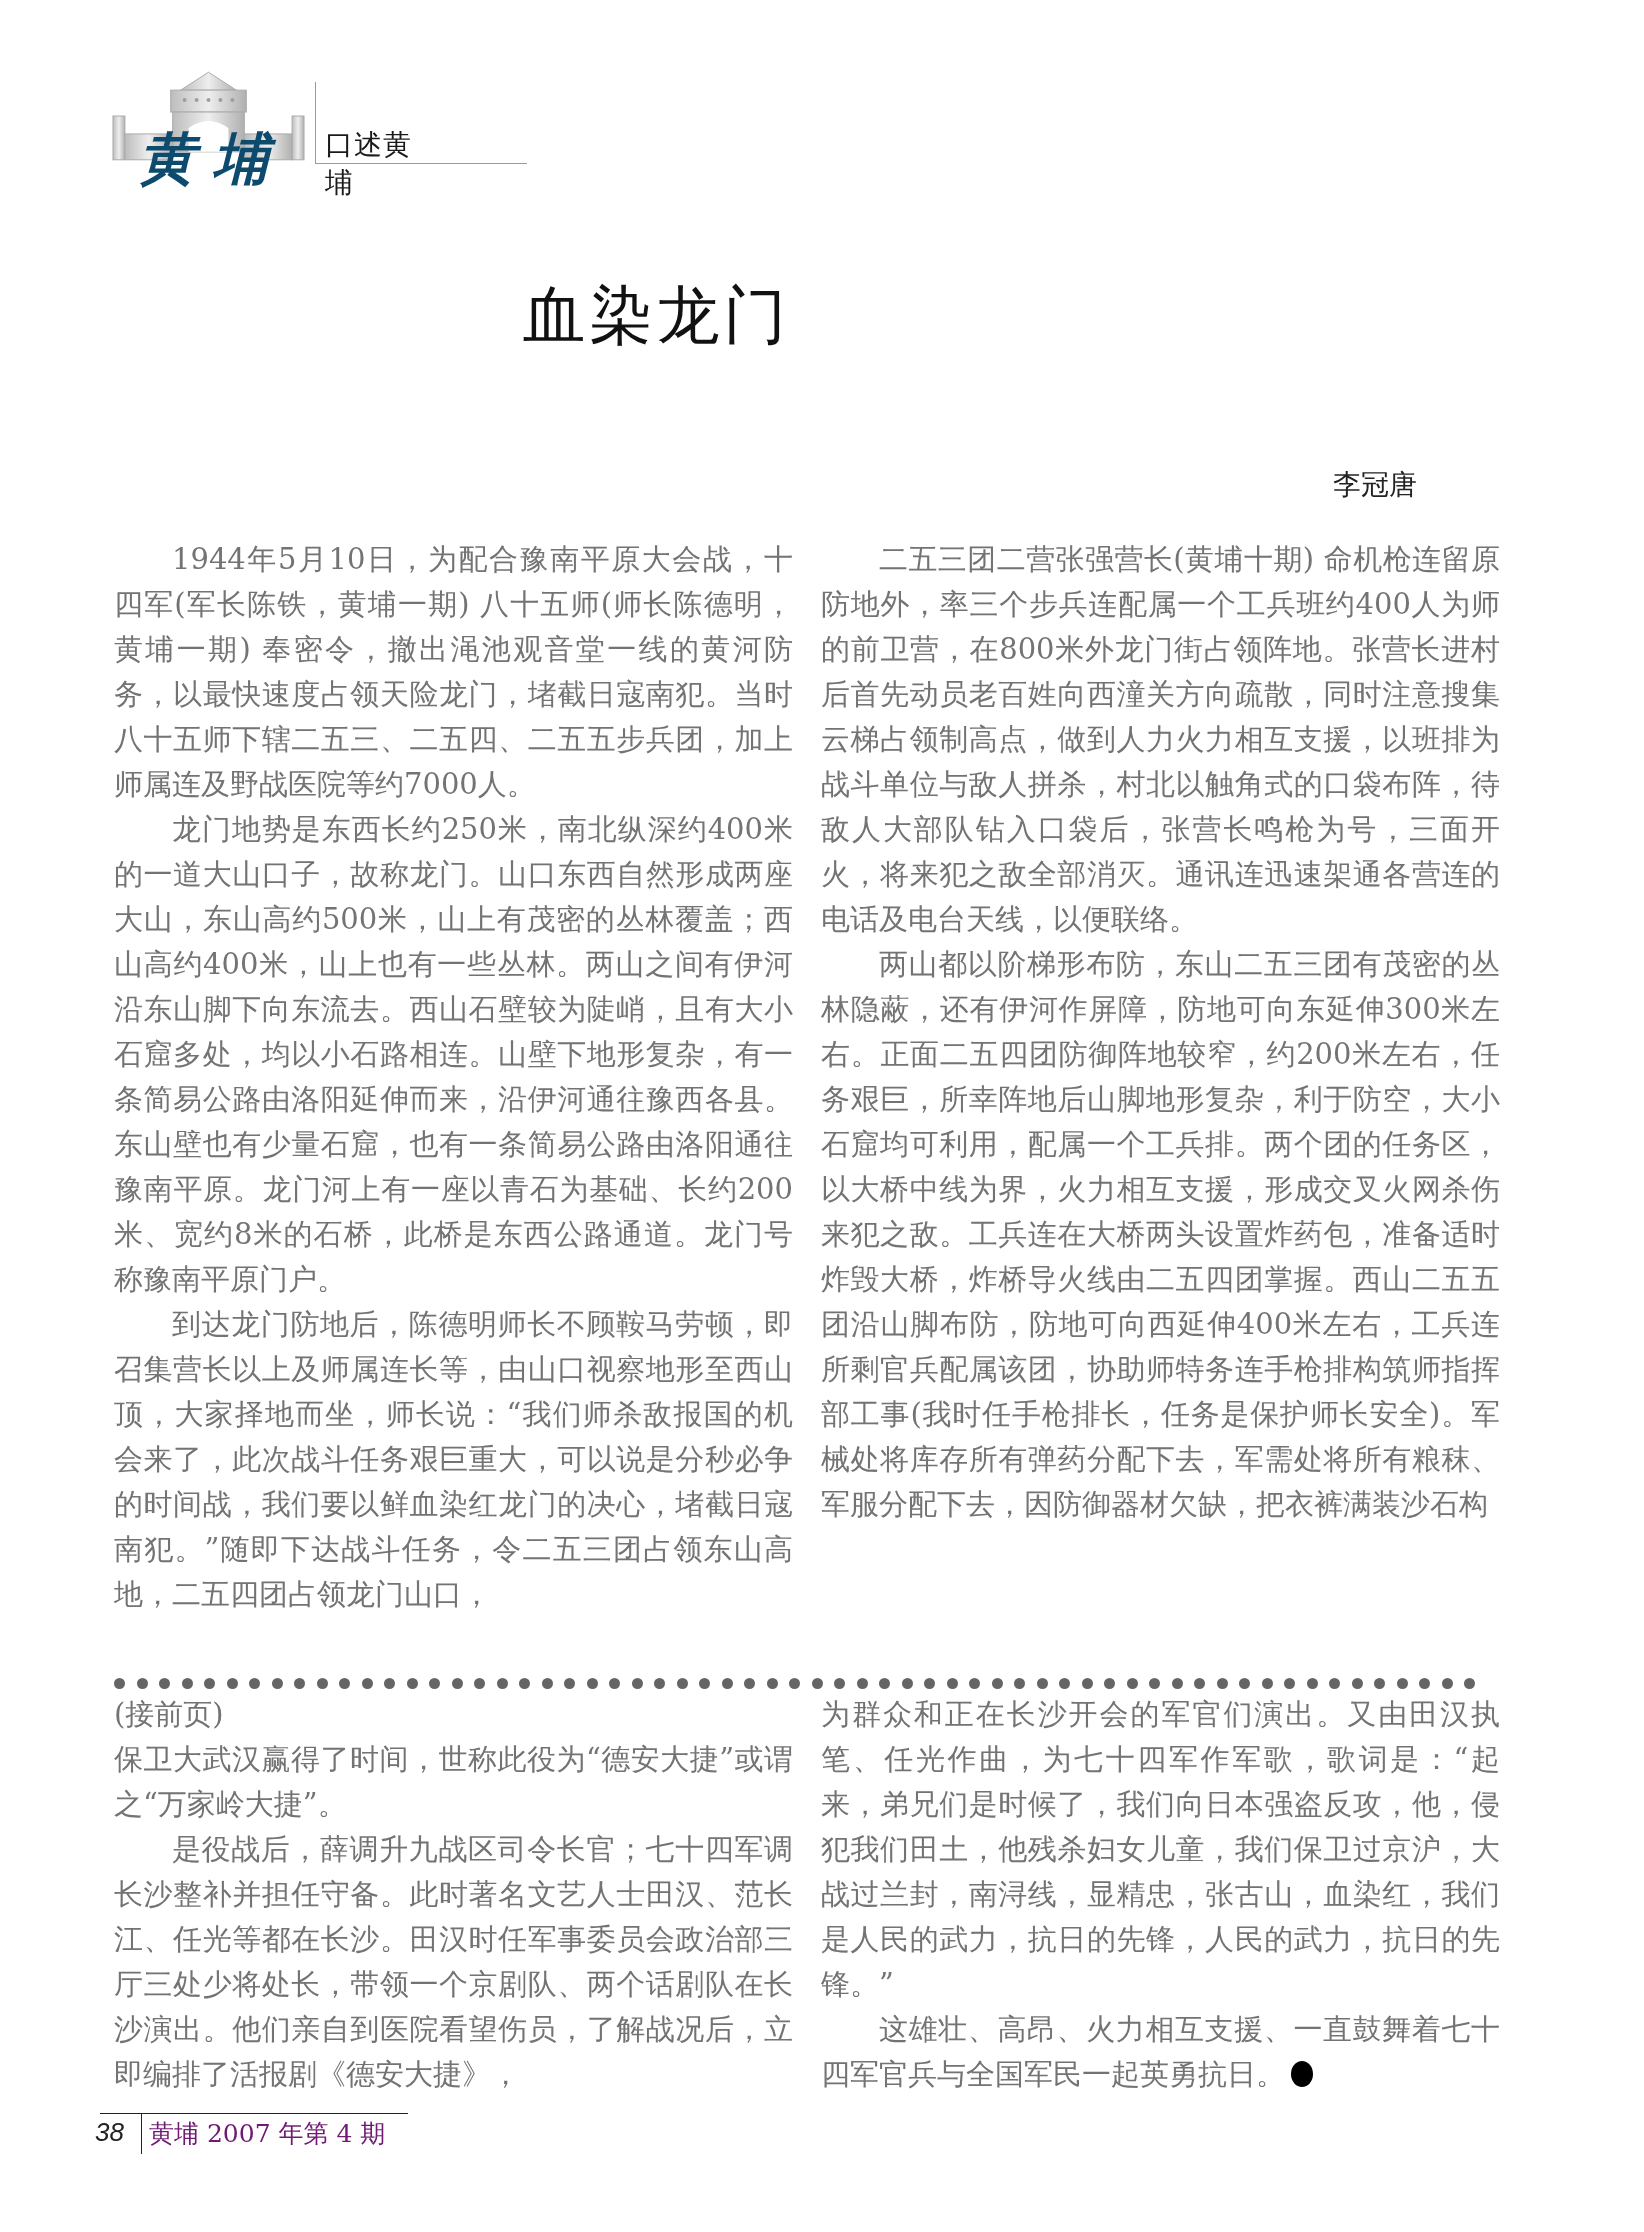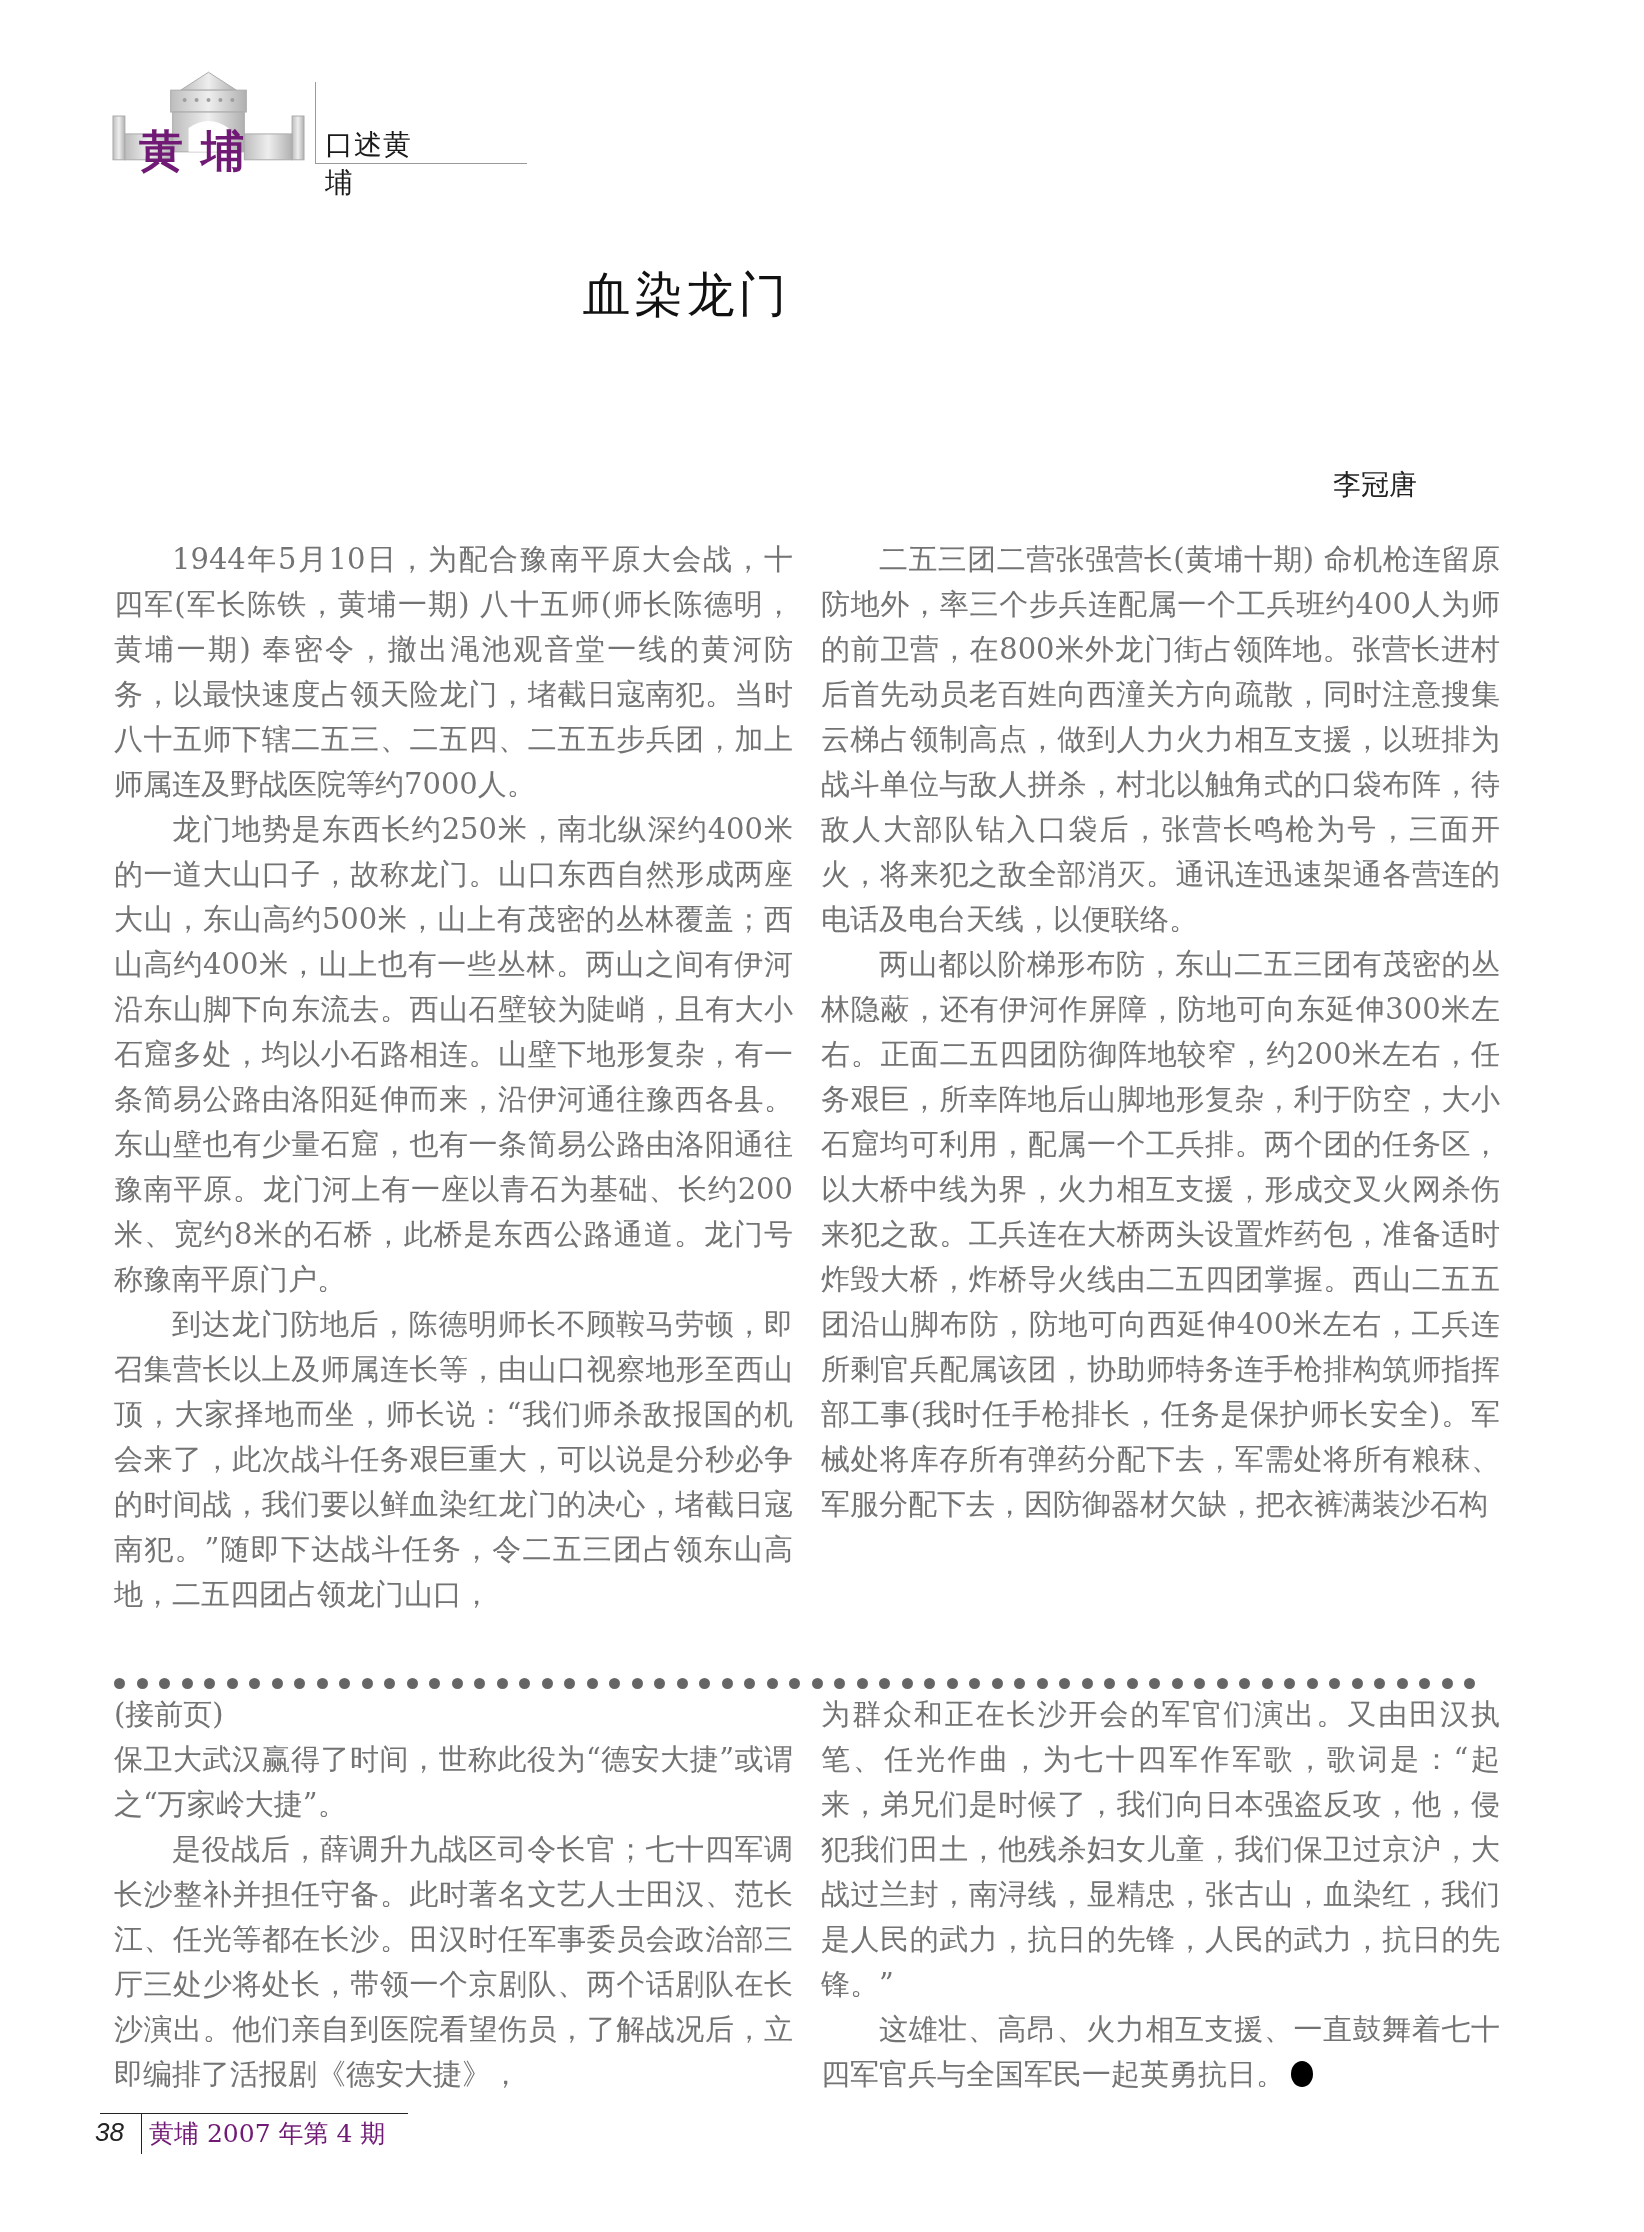--- a/index.html
+++ b/index.html
@@ -6,35 +6,34 @@
   body {
     width: 1645px; height: 2233px; position: relative; overflow: hidden;
     font-family: "DejaVu Serif", "Liberation Serif", serif;
     color: #111111;
   }
   
   .header { position: absolute; left: 109px; top: 70px; width: 328px; height: 119px; }
   .gate { position: absolute; left: 0; top: 0; width: 199px; height: 100px; }
   .logo-text {
     position: absolute; left: 30px; top: 52px;
-    font-family: "DejaVu Serif", serif; font-size: 44px; letter-spacing: 18px;
-    color: #701a75; font-weight: bold; 
+    font-family: "DejaVu Serif", serif; font-size: 56px; letter-spacing: 18px;
+    color: #0c4a6e; font-weight: bold; font-style: italic;
   }
   .header-vline { position: absolute; left: 206px; top: 12px; width: 1px; height: 82px; background: #9a9a9a; }
   .header-hline { position: absolute; left: 206px; top: 93px; width: 212px; height: 1px; background: #9a9a9a; }
   .section-name {
     position: absolute; left: 216px; top: 56px;
     font-family: "DejaVu Sans", sans-serif; font-size: 28px; color: #1a1a1a; letter-spacing: 1px;
   }
   
   .title {
     position: absolute; left: 0; width: 1313px; top: 231px; text-align: center;
-    font-family: "DejaVu Serif", serif; font-size: 48px; font-weight: normal; letter-spacing: 4px;
+    font-family: "DejaVu Serif", serif; font-size: 63px; font-weight: normal; letter-spacing: 4px;
     color: #111;
-    padding-left: 30px;
   }
   .author {
     position: absolute; left: 1333px; top: 466px;
     font-family: "DejaVu Serif", serif; font-size: 28px; color: #222;
   }
   
   .col {
     position: absolute; width: 679px;
     font-family: "DejaVu Serif", "Liberation Serif", serif;
     font-size: 29px; line-height: 45px; text-align: justify; color: #737373;

